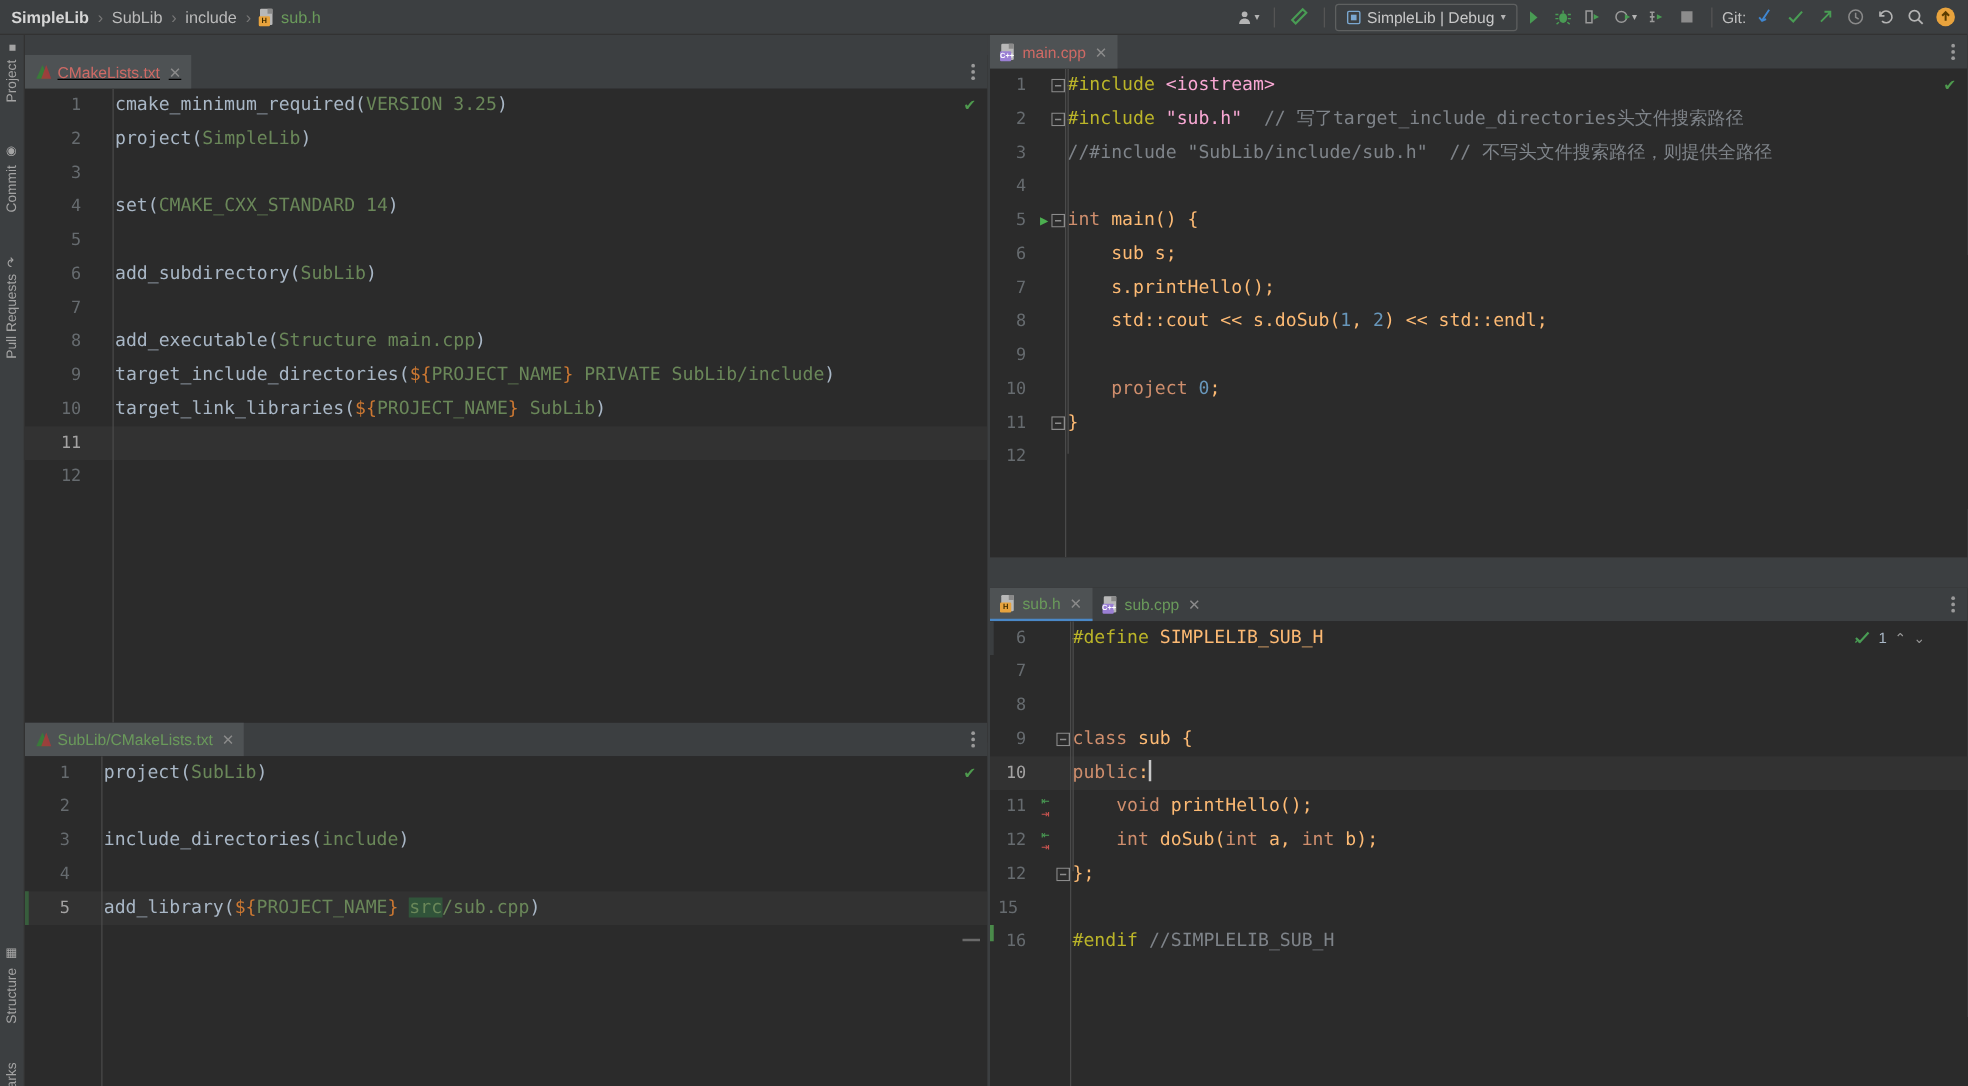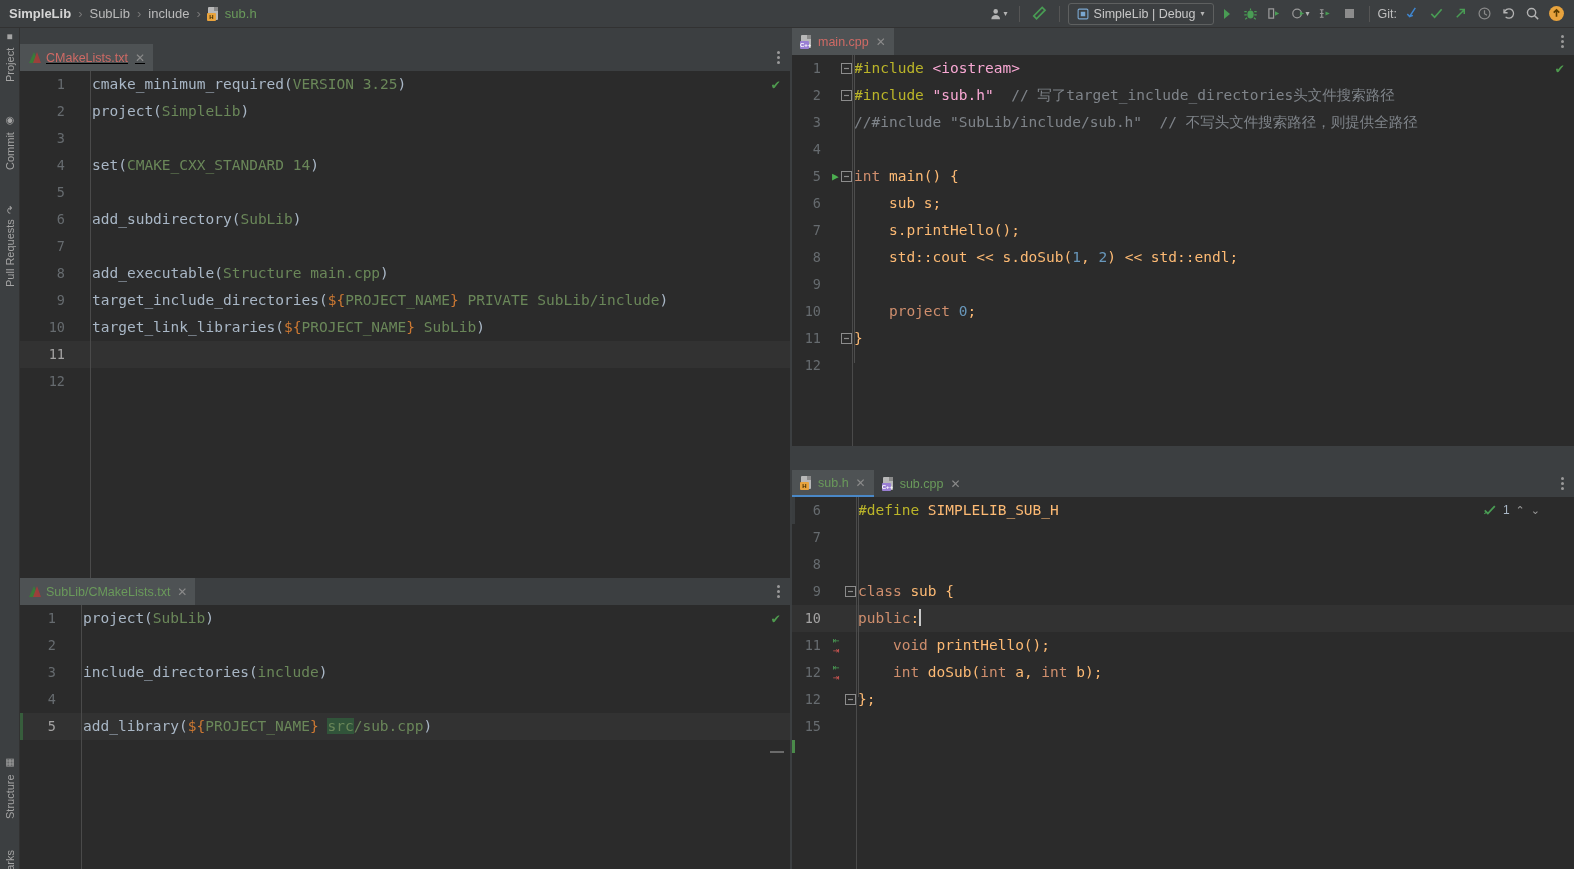--- a/index.html
+++ b/index.html
@@ -465,21 +465,22 @@
             <rect x="0.5" y="0.5" width="10" height="10" fill="none" stroke="#8c8c8c"></rect>
             <path d="M3 5.5 h5" stroke="#8c8c8c" stroke-width="1.2"></path>
           </svg></div><div class="code"><span class="s-kw">class</span><span class="s-plain"> sub {</span></div></div>
       <div class="codeline cur"><div class="gutter cur" style="flex: 0 0 38px;">10</div><div style="flex: 0 0 28px; position: relative;"></div><div class="code"><span class="s-kw">public</span><span class="s-plain">:</span><span class="caret-bar"></span></div></div>
       <div class="codeline"><div class="gutter" style="flex: 0 0 38px;">11</div><span class="impl-arrows" style="left: 41px; top: 4px;"><span class="a1">⇤</span><br><span class="a2">⇥</span></span><div style="flex: 0 0 28px; position: relative;"></div><div class="code"><span class="s-plain">    </span><span class="s-kw">void</span><span class="s-plain"> printHello();</span></div></div>
       <div class="codeline"><div class="gutter" style="flex: 0 0 38px;">12</div><span class="impl-arrows" style="left: 41px; top: 4px;"><span class="a1">⇤</span><br><span class="a2">⇥</span></span><div style="flex: 0 0 28px; position: relative;"></div><div class="code"><span class="s-plain">    </span><span class="s-kw">int</span><span class="s-plain"> doSub(</span><span class="s-kw">int</span><span class="s-plain"> a, </span><span class="s-kw">int</span><span class="s-plain"> b);</span></div></div>
       <div class="codeline"><div class="gutter" style="flex: 0 0 38px;">12</div><div style="flex: 0 0 28px; position: relative;"><svg width="11" height="11" viewBox="0 0 11 11" style="position:absolute;right:2px;top:8px;">
             <rect x="0.5" y="0.5" width="10" height="10" fill="none" stroke="#8c8c8c"></rect>
             <path d="M3 5.5 h5" stroke="#8c8c8c" stroke-width="1.2"></path>
           </svg></div><div class="code"><span class="s-plain">};</span></div></div>
-      <div class="codeline"><div class="gutter" style="flex: 0 0 38px;">15</div><div style="flex: 0 0 28px; position: relative;"></div><div class="code"></div></div>
+      <div class="codeline"><div class="gutter" style="flex: 0 0 38px; text-align: center;">15</div><div style="flex: 0 0 28px; position: relative;"></div><div class="code"></div></div>
+      <div class="codeline"><div class="gutter" style="flex: 0 0 38px;">16</div><div style="flex: 0 0 28px; position: relative;"></div><div class="code"><span class="s-pp">#endif</span><span class="s-cmt"> //SIMPLELIB_SUB_H</span></div></div>
     <div class="insp-widget">
       <span>
         <svg width="14" height="14" viewBox="0 0 16 16">
             <path d="M2 8.5 L5.6 12 L13.5 3.5" stroke="#499c54" stroke-width="2" fill="none"></path>
             <path d="M1.5 12.5 L3.6 10.6 M4.4 12.5 L6.5 10.6" stroke="#499c54" stroke-width="1.2"></path>
           </svg>
       </span>
       <span class="cnt">1</span>
       <span class="arw">⌃</span>
       <span class="arw">⌄</span>

